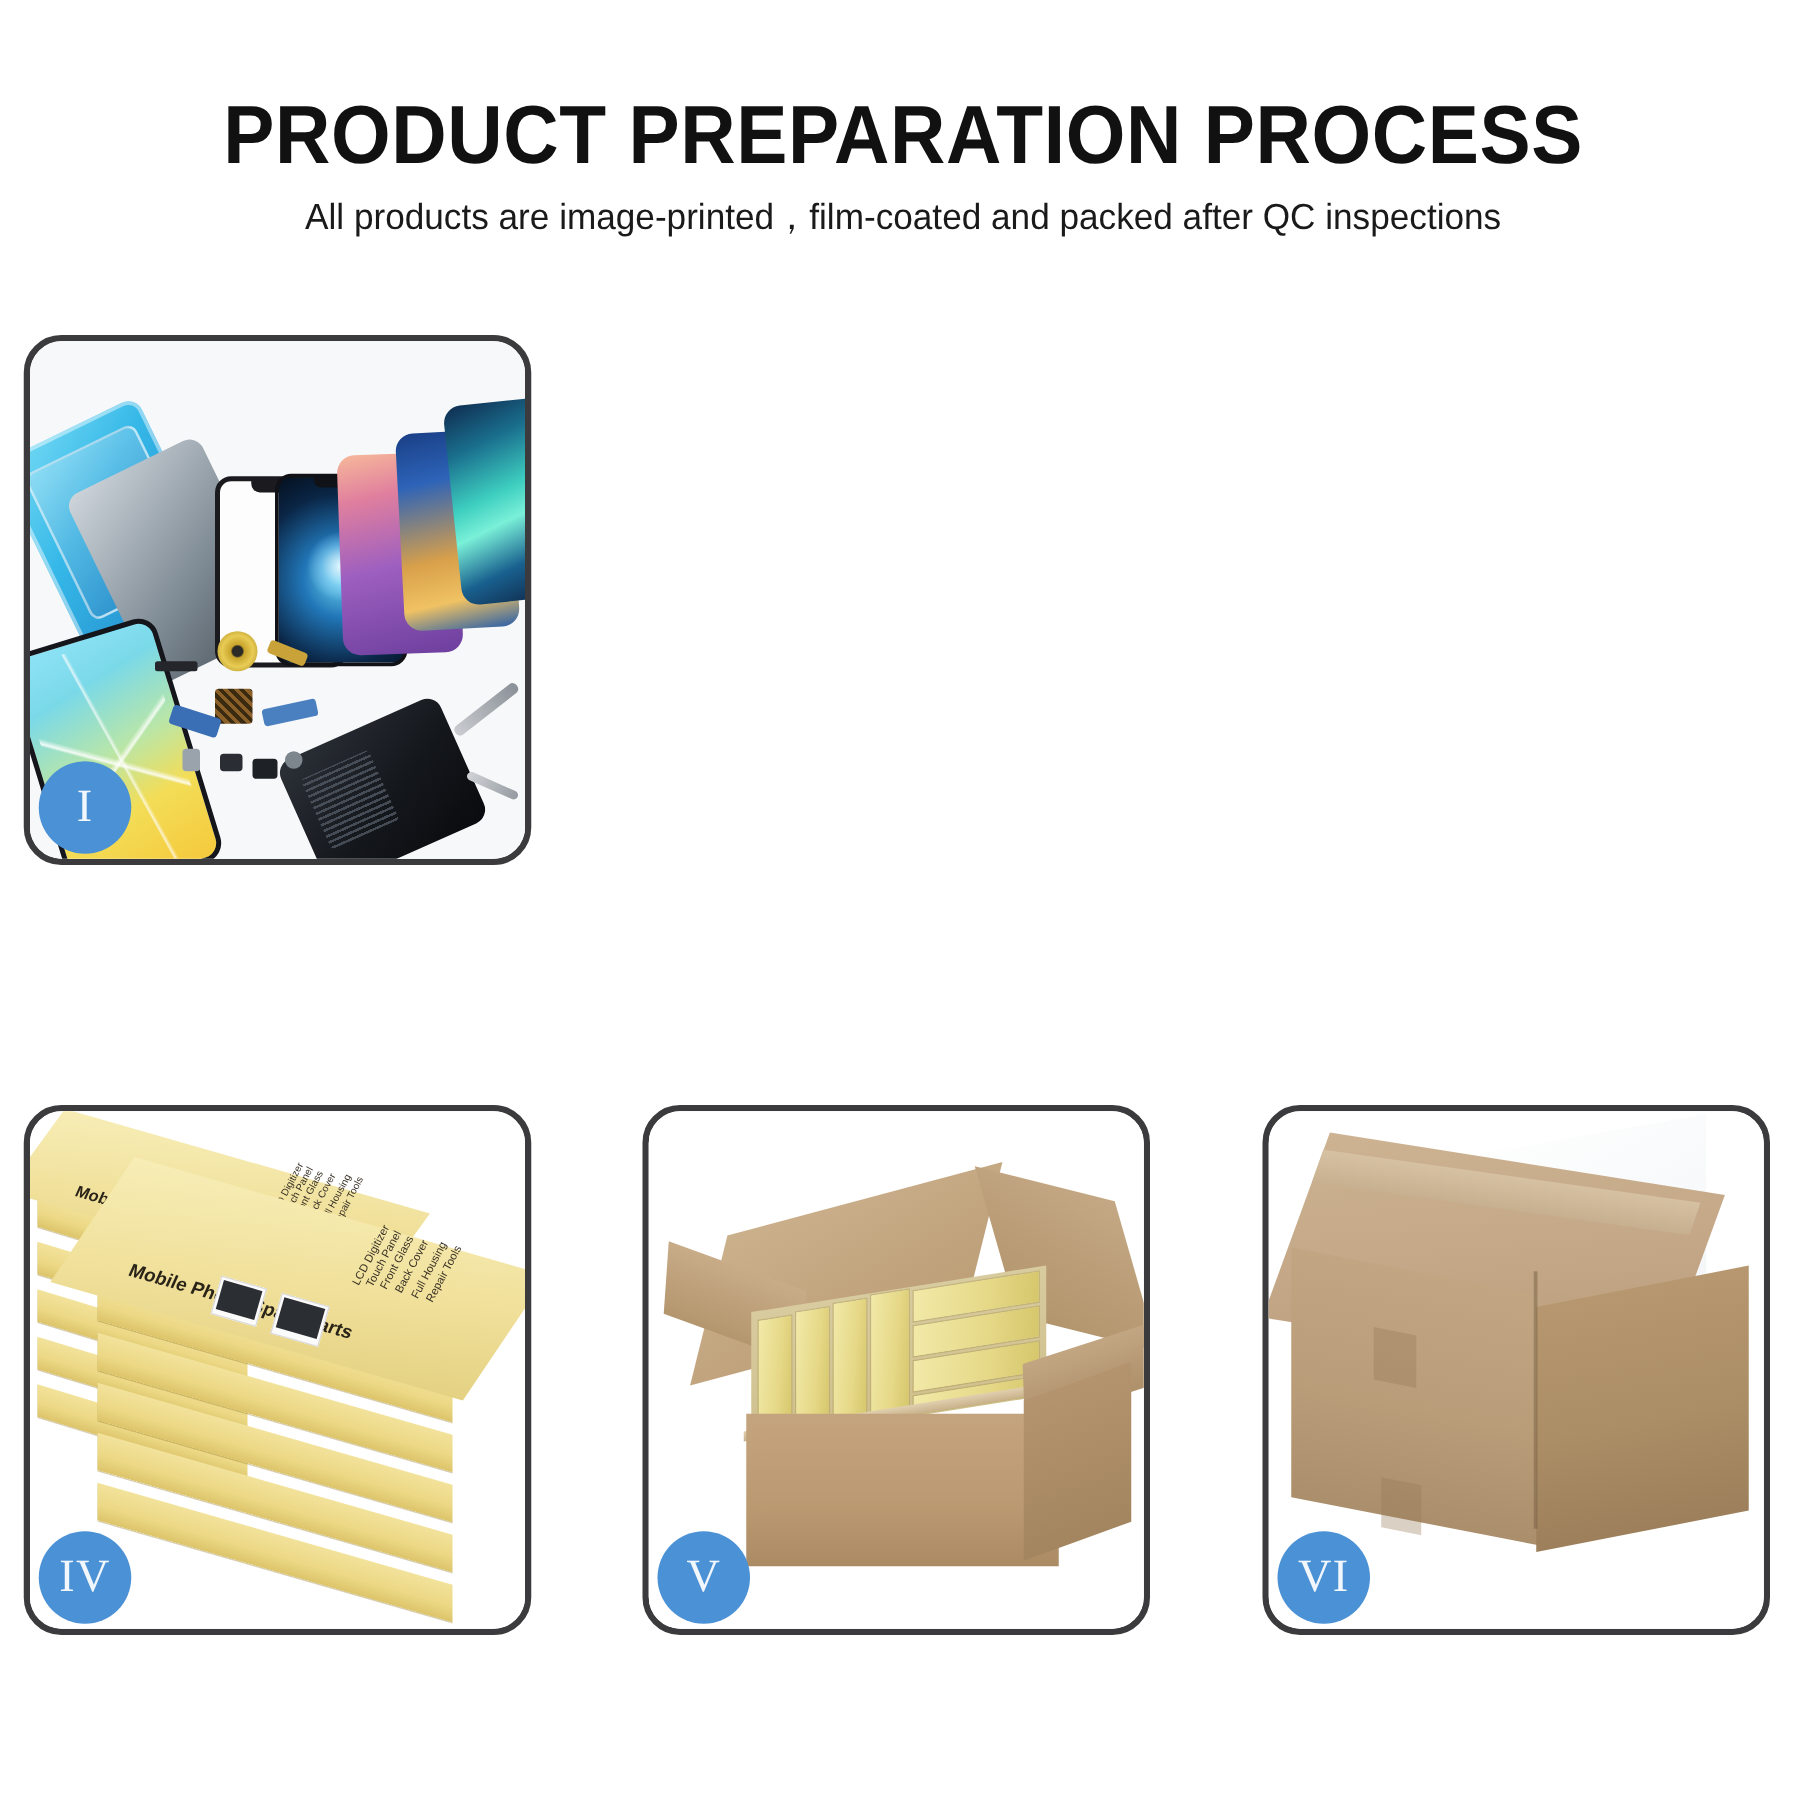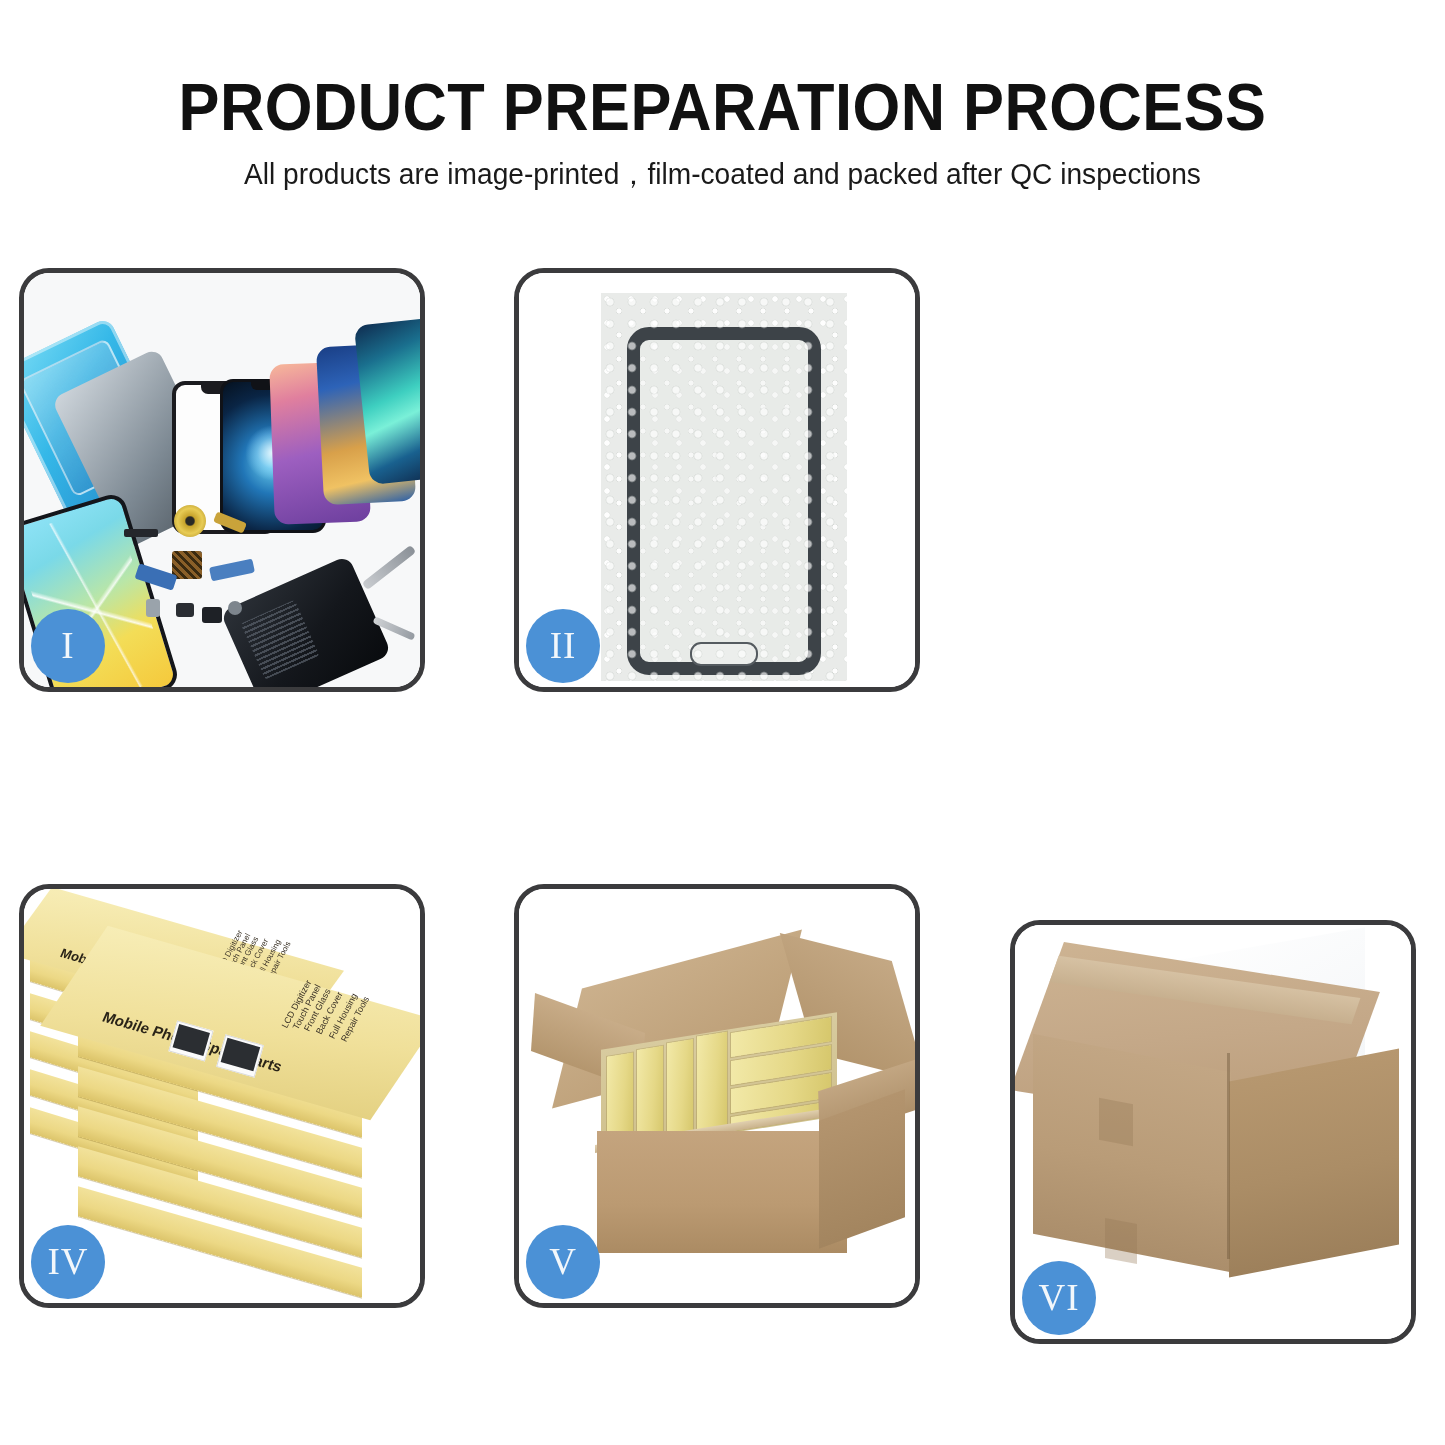--- a/index.html
+++ b/index.html
@@ -48,21 +48,21 @@
     position:absolute;inset:0;
     border-radius:26px;
     overflow:hidden;
     background:#ffffff;
   }
   .p1{left:19px;  top:268px;}
   .p2{left:514px; top:268px;}
   .p3{left:1010px;top:268px;}
   .p4{left:19px;  top:884px;}
   .p5{left:514px; top:884px;}
-  .p6{left:1010px;top:920px;}
+  .p6{left:1010px;top:884px;}
 
   .badge{
     position:absolute;
     left:7px;bottom:4px;
     width:74px;height:74px;border-radius:50%;
     background:#4b91d6;
     color:#f2f7fb;
     font-family:"Liberation Serif", serif;
     font-size:37px;line-height:74px;
     text-align:center;
@@ -331,31 +331,20 @@
         <div class="part part-sm2"></div>
         <div class="part part-sm3"></div>
         <div class="part part-sm4"></div>
         <div class="part part-tool"></div>
         <div class="part part-tool2"></div>
       </div>
     </div>
     <div class="badge">I</div>
   </div>
 
-  <div class="panel p2">
-    <div class="clip">
-      <div class="scene2">
-        <div class="wrap-sheet">
-          <div class="screen-frame"></div>
-          <div class="bubble-top"></div>
-        </div>
-      </div>
-    </div>
-    <div class="badge">II</div>
-  </div>
 
 
   <div class="panel p4">
     <div class="clip">
       <div class="scene4">
         <div class="stackwrap">
 
           <div class="ybox" style="left:6px;top:92px;width:168px;height:26px;transform:skewY(17deg);"></div>
           <div class="ybox" style="left:6px;top:130px;width:168px;height:26px;transform:skewY(17deg);"></div>
           <div class="ybox" style="left:6px;top:168px;width:168px;height:26px;transform:skewY(17deg);"></div>

